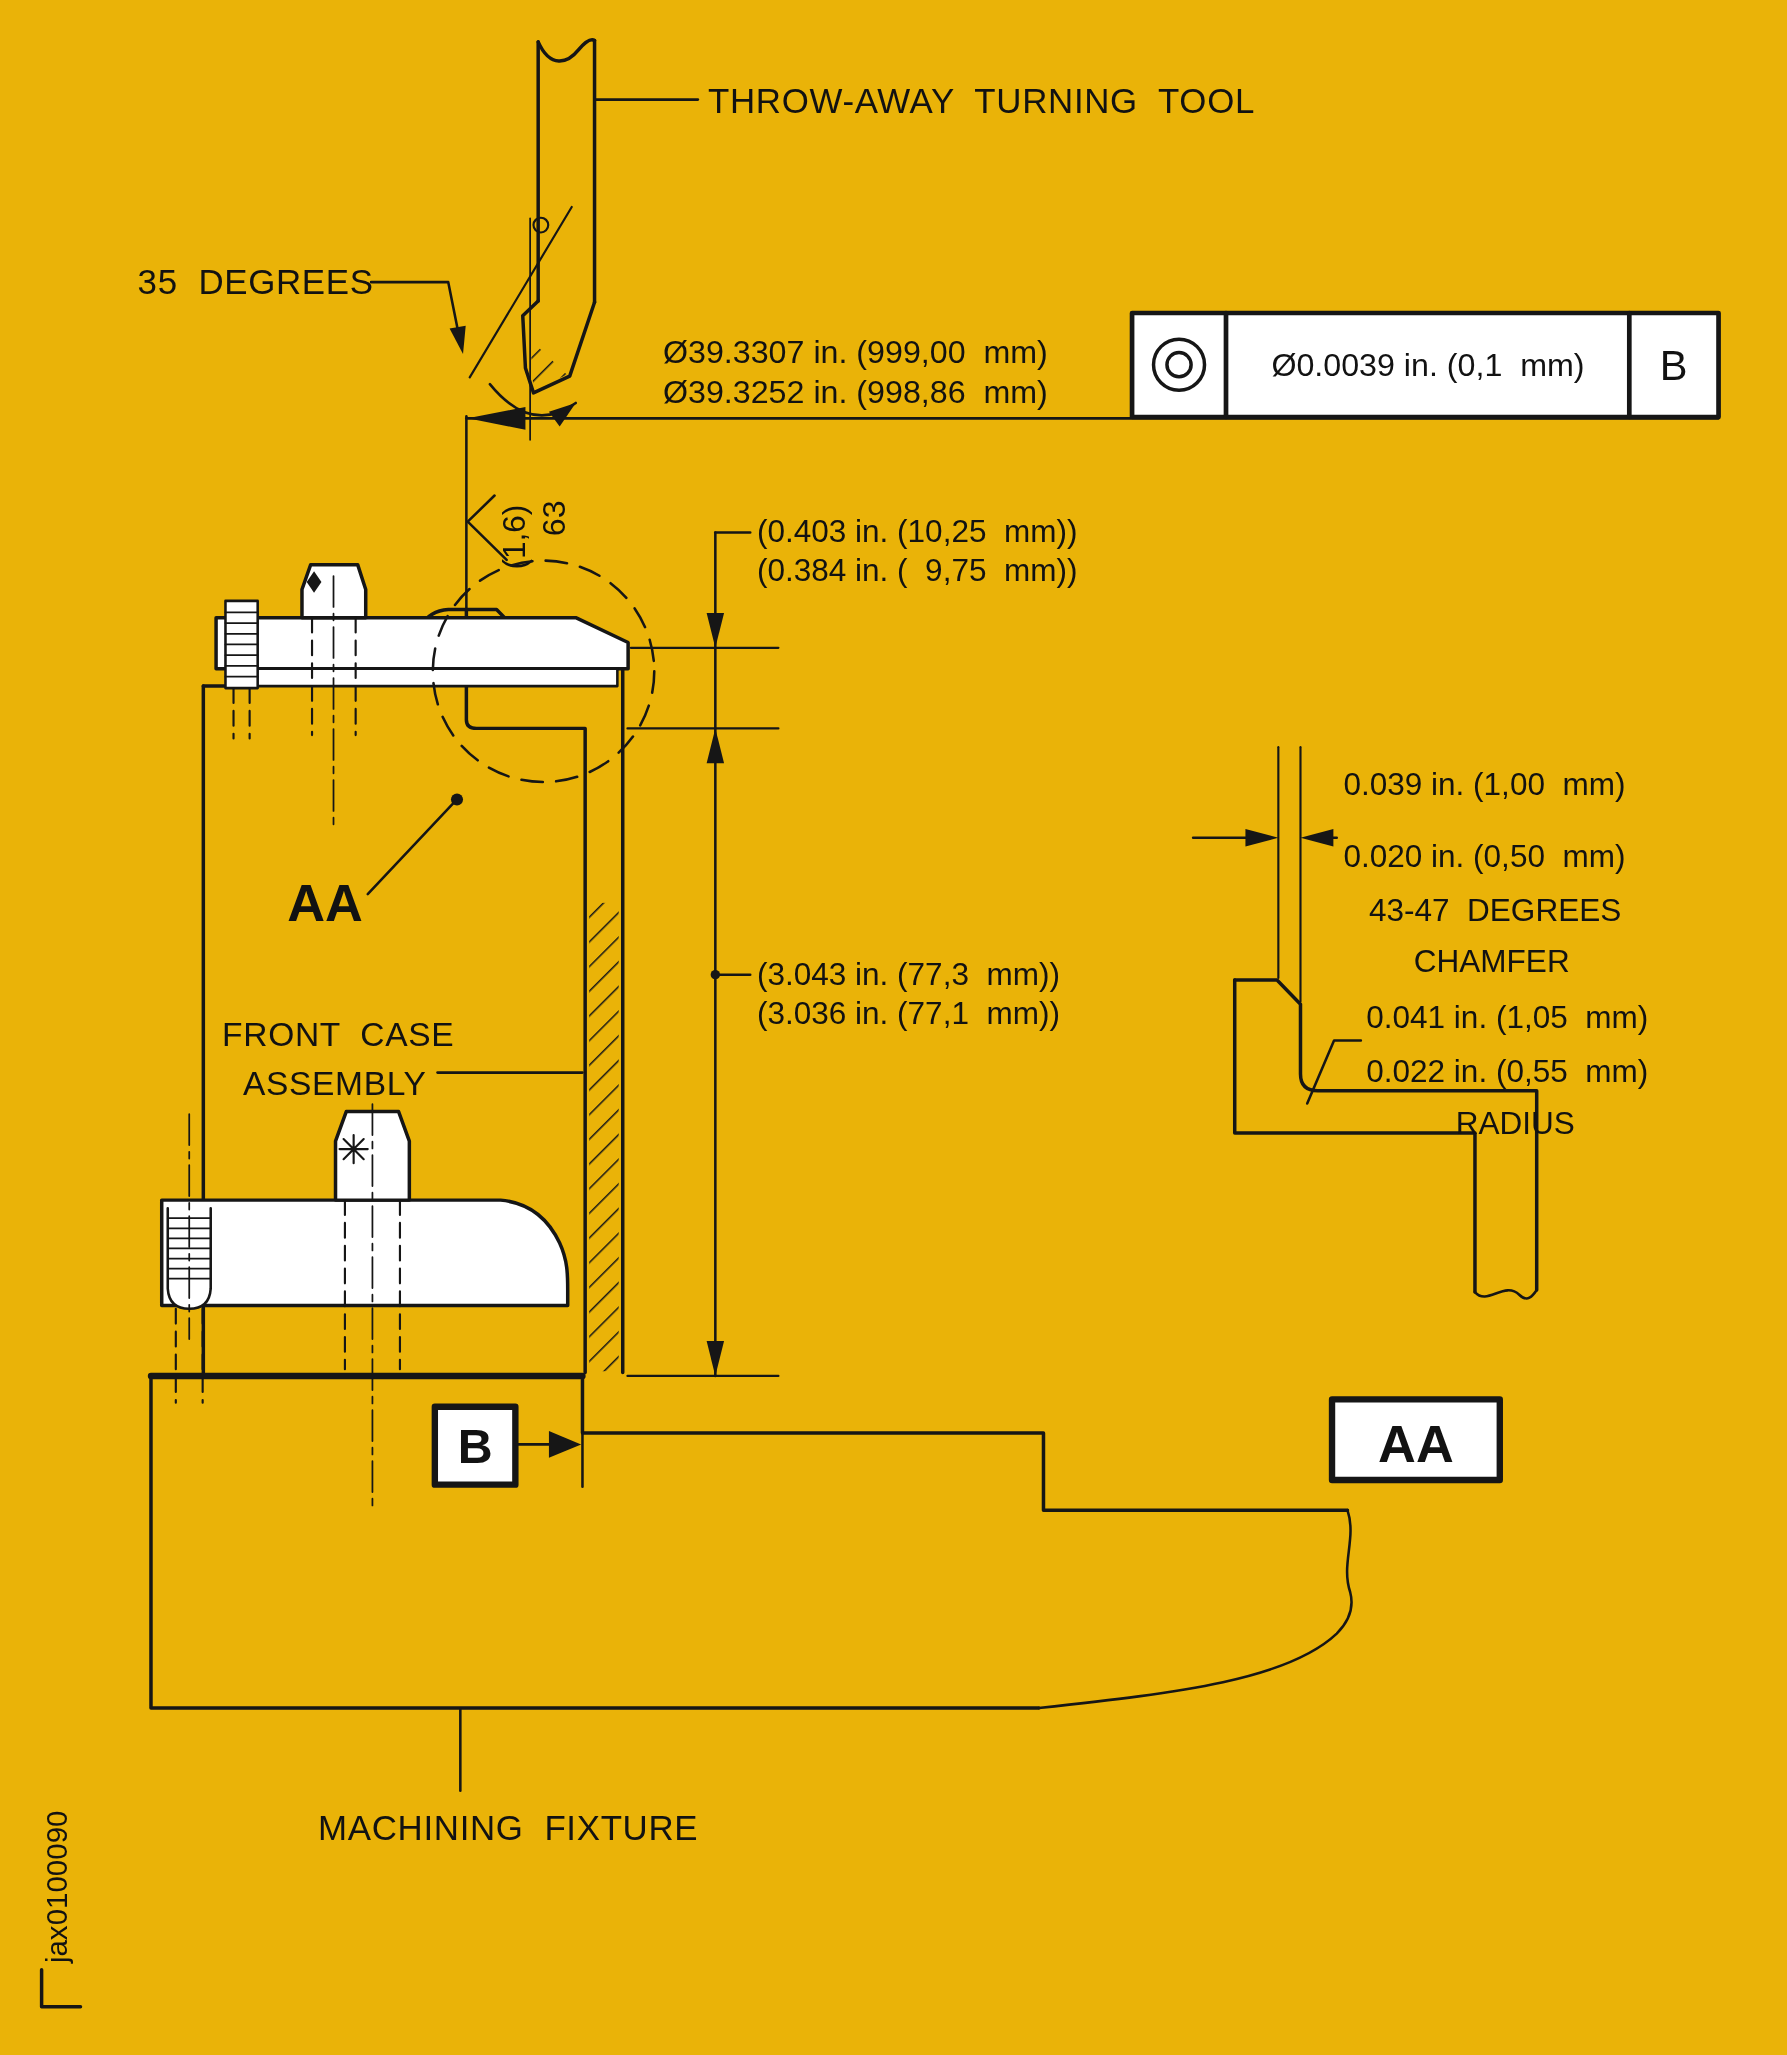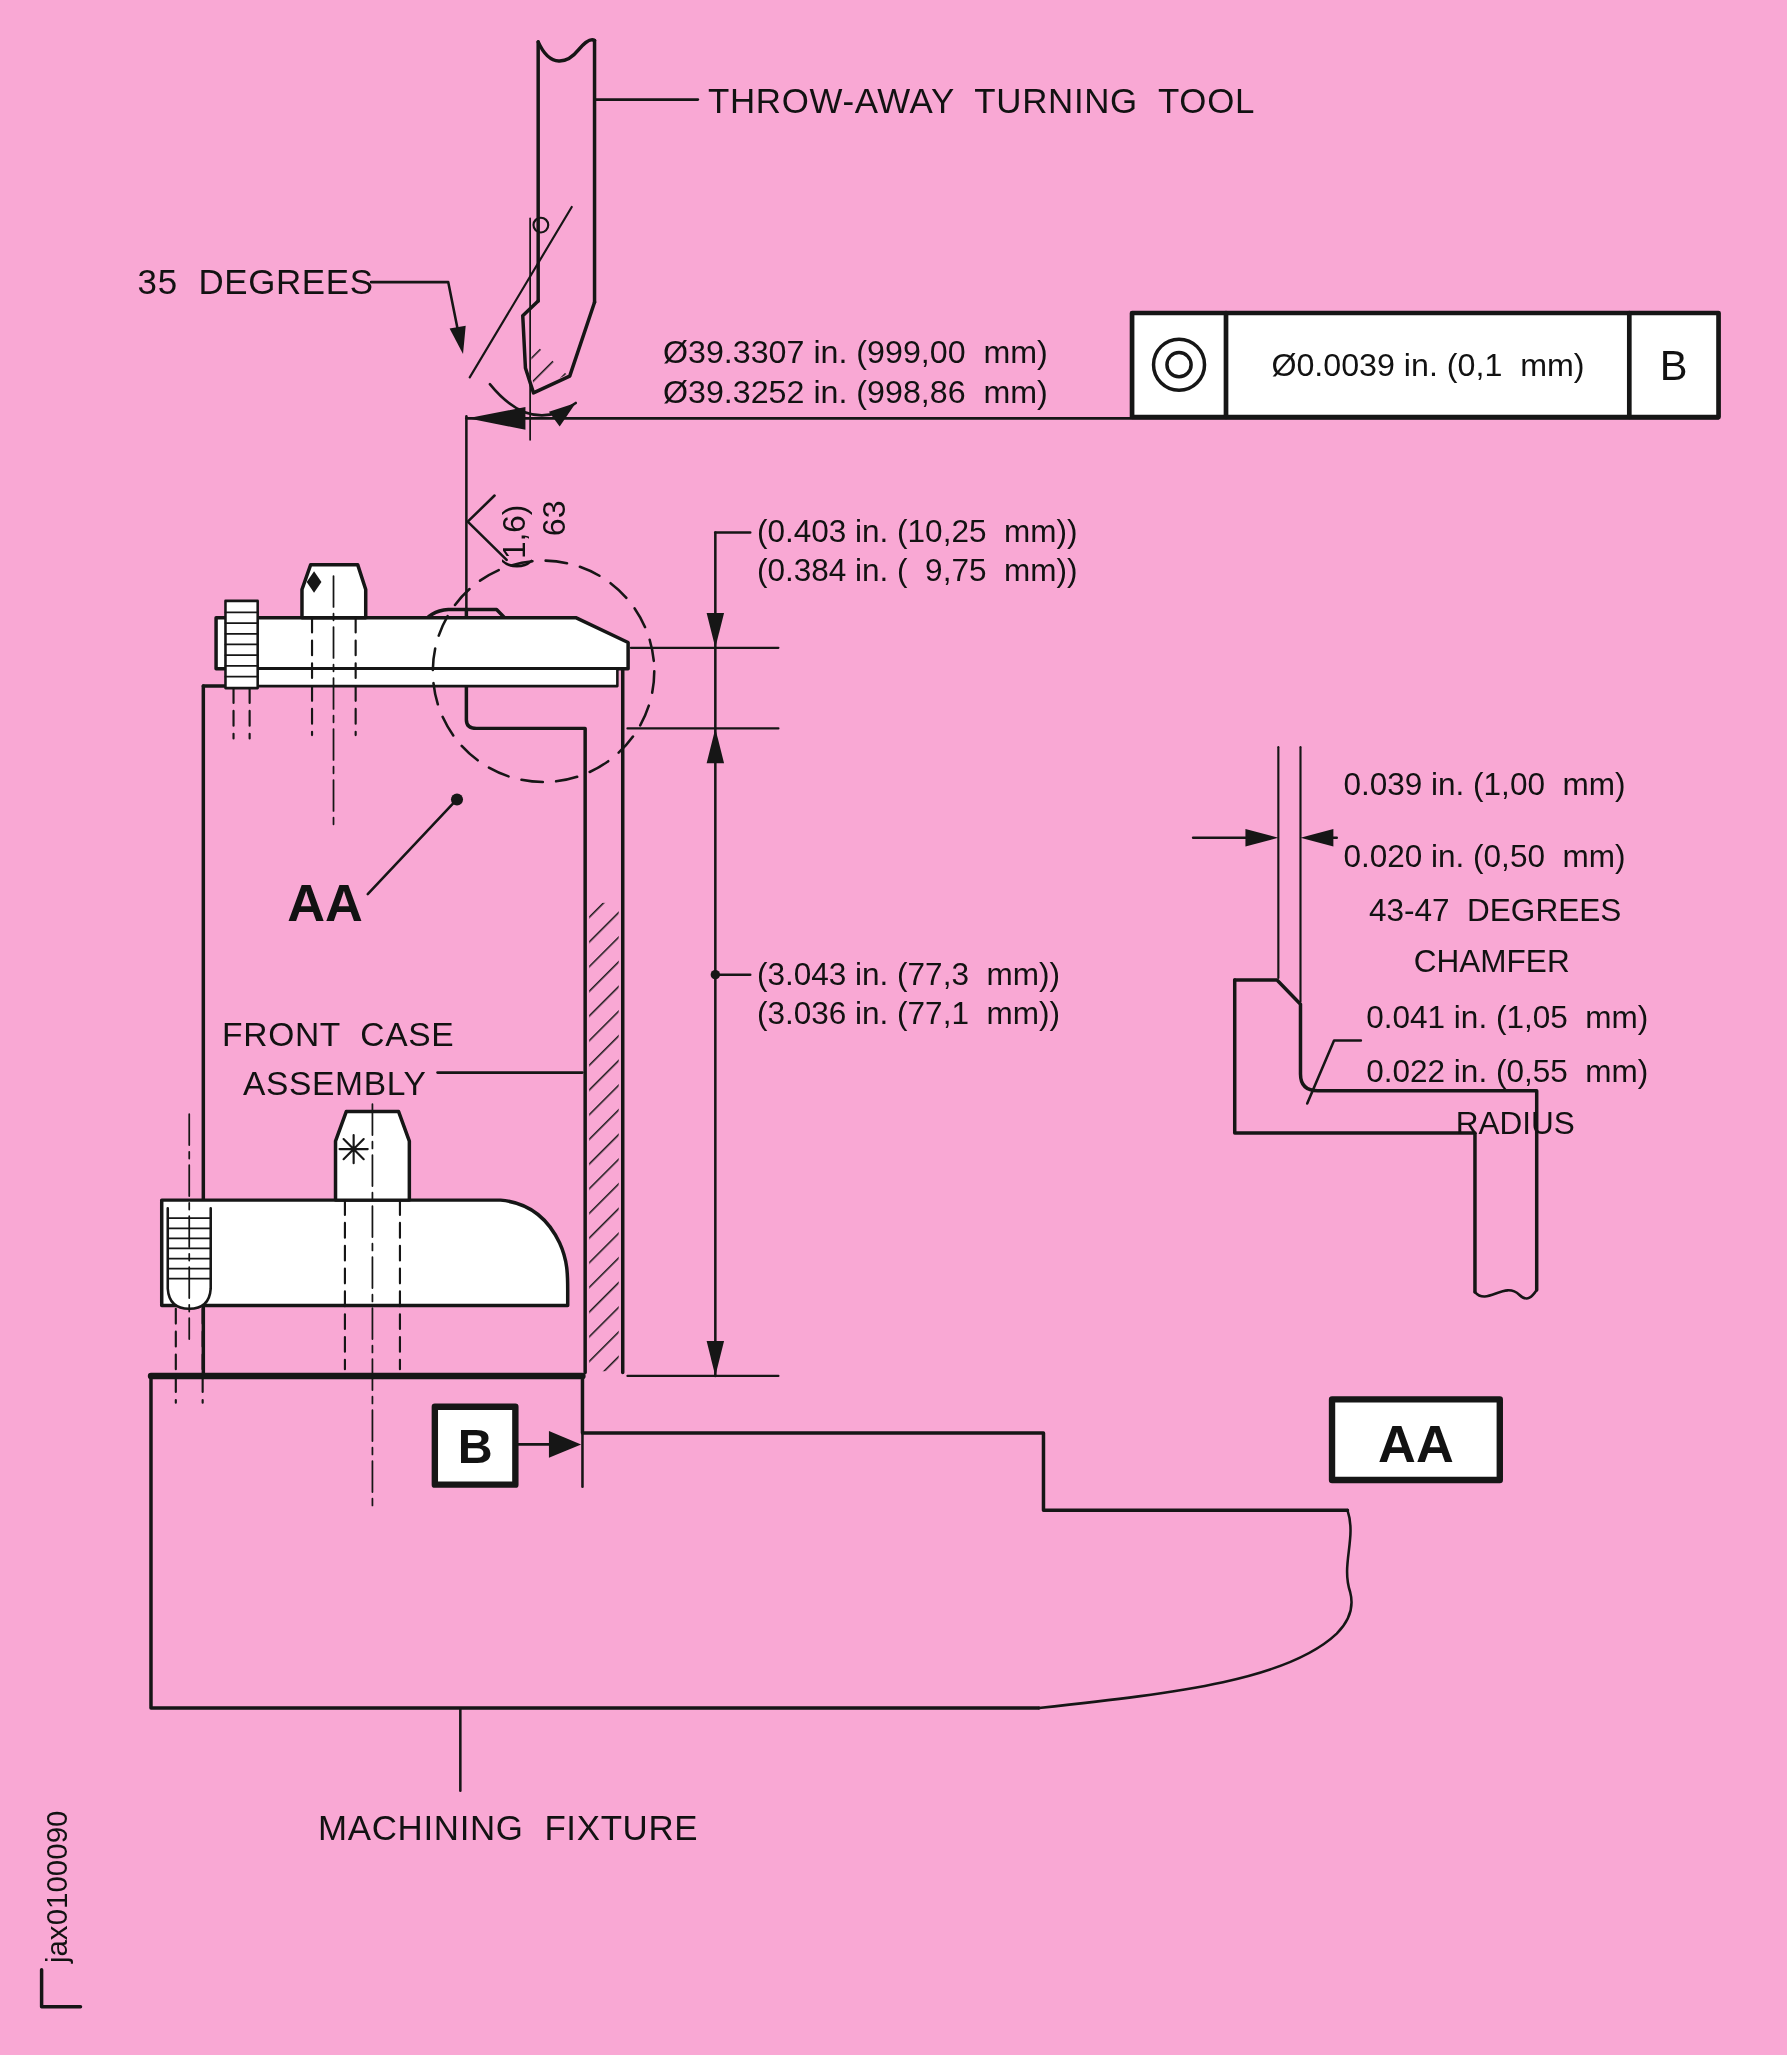--- a/index.html
+++ b/index.html
@@ -1,16 +1,16 @@
 <!DOCTYPE html>
 <html style="font-size:10.7px"><head>
 <meta charset="utf-8">
 <style>
   html,body{margin:0;padding:0;background:#ffffff;}
-  .page{width:1787px;height:2056px;position:relative;background:#f9a8d4;}
+  .page{width:1787px;height:2056px;position:relative;background:#eab308;}
   svg{display:block;}
   .ln{stroke:#161616;fill:none;stroke-linecap:round;stroke-linejoin:round;}
   .w2{stroke-width:2.6}.w3{stroke-width:3.2}.w35{stroke-width:3.8}.w5{stroke-width:5.2}
   .w7{stroke-width:7}.w9{stroke-width:9.5}
   .hid{stroke-dasharray:22 12;}
   .cl{stroke-dasharray:46 10 10 10;}
   .detcirc{stroke-dasharray:32 20;}
   .fillw{fill:#ffffff;}
   .blk{fill:#161616;stroke:none;}
   text{font-family:"Liberation Sans","DejaVu Sans",sans-serif;fill:#121212;white-space:pre;}

